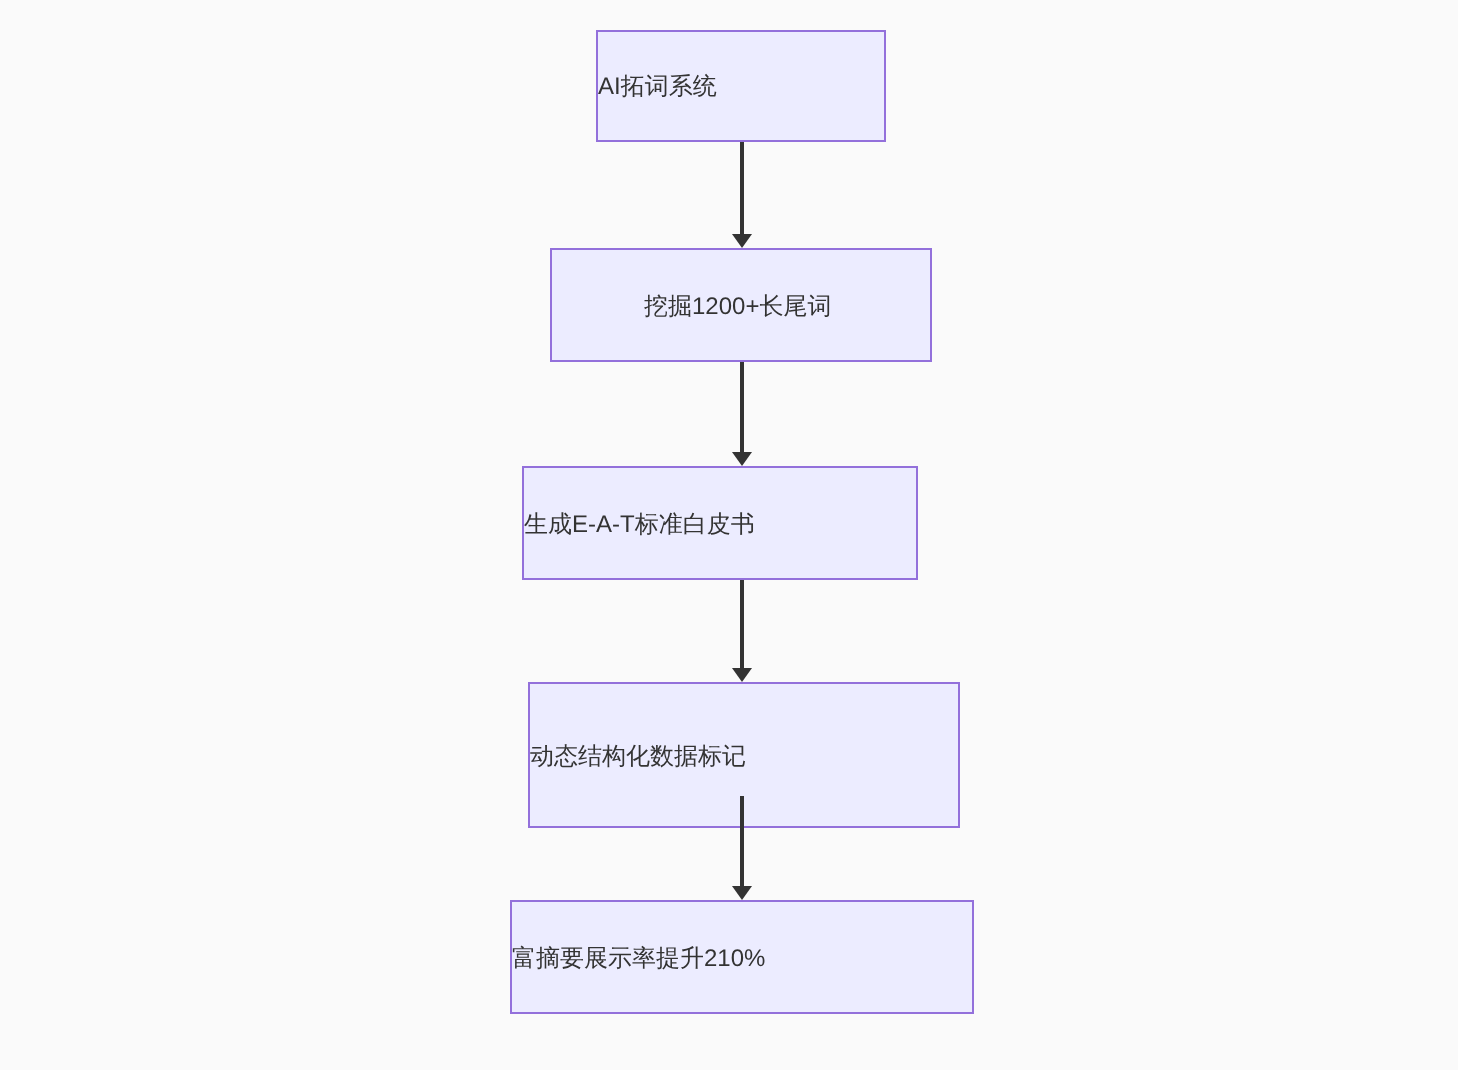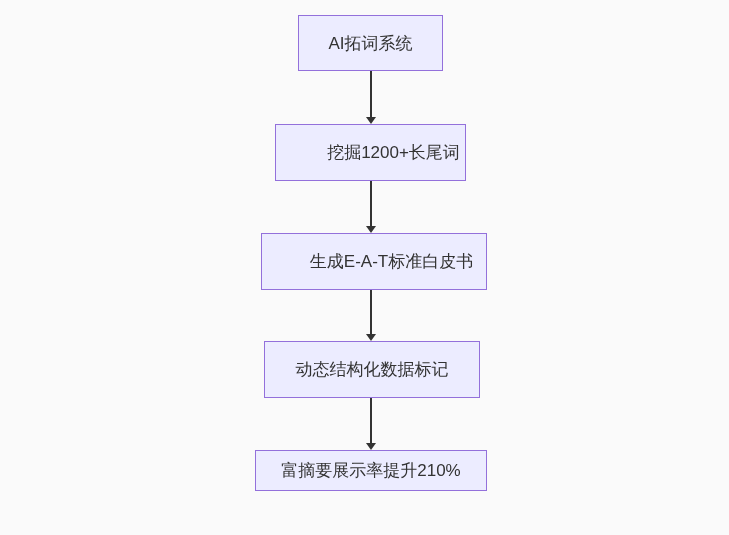--- a/index.html
+++ b/index.html
@@ -17,22 +17,21 @@
     background: var(--canvas-bg, #fafafa);
   }
   .node {
     position: absolute;
     box-sizing: border-box;
     background: var(--node-fill, #ECECFF);
     border: 1.3px solid var(--node-border, #9370DB);
     color: var(--text-color, #333333);
     display: flex;
     align-items: center;
-    justify-content: center;
-    font-size: 17px;
+    font-size: 12px;
     line-height: 1;
     white-space: nowrap;
   }
   .edge {
     position: absolute;
     width: 2px;
     background: var(--edge-color, #333333);
   }
   .edge::after {
     content: '';
@@ -42,23 +41,23 @@
     transform: translateX(-50%);
     width: 0;
     height: 0;
     border-left: 5px solid transparent;
     border-right: 5px solid transparent;
     border-top: 7px solid var(--edge-color, #333333);
   }
   
   .n1 { left: 298px; top: 15px;  width: 145px; height: 56px; }
   .n2 { left: 275px; top: 124px; width: 191px; height: 57px; padding-left: 46px; }
-  .n3 { left: 261px; top: 233px; width: 226px; height: 57px; padding-left: 35px; }
-  .n4 { left: 264px; top: 341px; width: 216px; height: 57px; }
-  .n5 { left: 255px; top: 450px; width: 232px; height: 41px; }
+  .n3 { left: 261px; top: 233px; width: 198px; height: 57px; }
+  .n4 { left: 264px; top: 341px; width: 216px; height: 73px; }
+  .n5 { left: 255px; top: 450px; width: 232px; height: 57px; }
   .e1 { left: 370px; top: 71px;  height: 46px; }
   .e2 { left: 370px; top: 181px; height: 45px; }
   .e3 { left: 370px; top: 290px; height: 44px; }
   .e4 { left: 370px; top: 398px; height: 45px; }
 </style>
 </head>
 <body>
 
 <div class="canvas" style="--canvas-bg: #fafafa; --node-fill: #ECECFF; --node-border: #9370DB; --edge-color: #333333; --text-color: #333333;">
 

